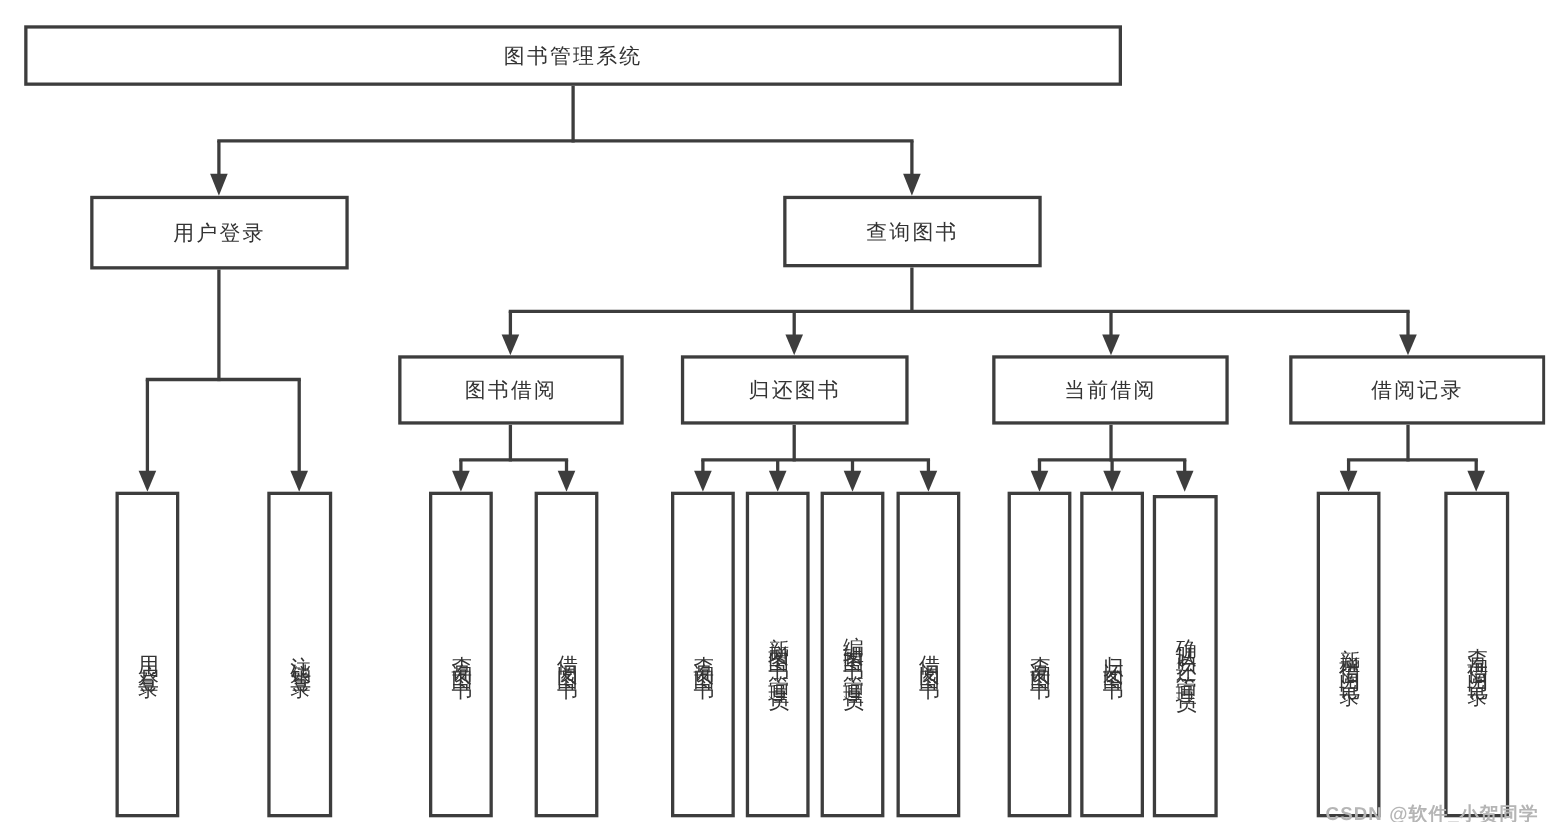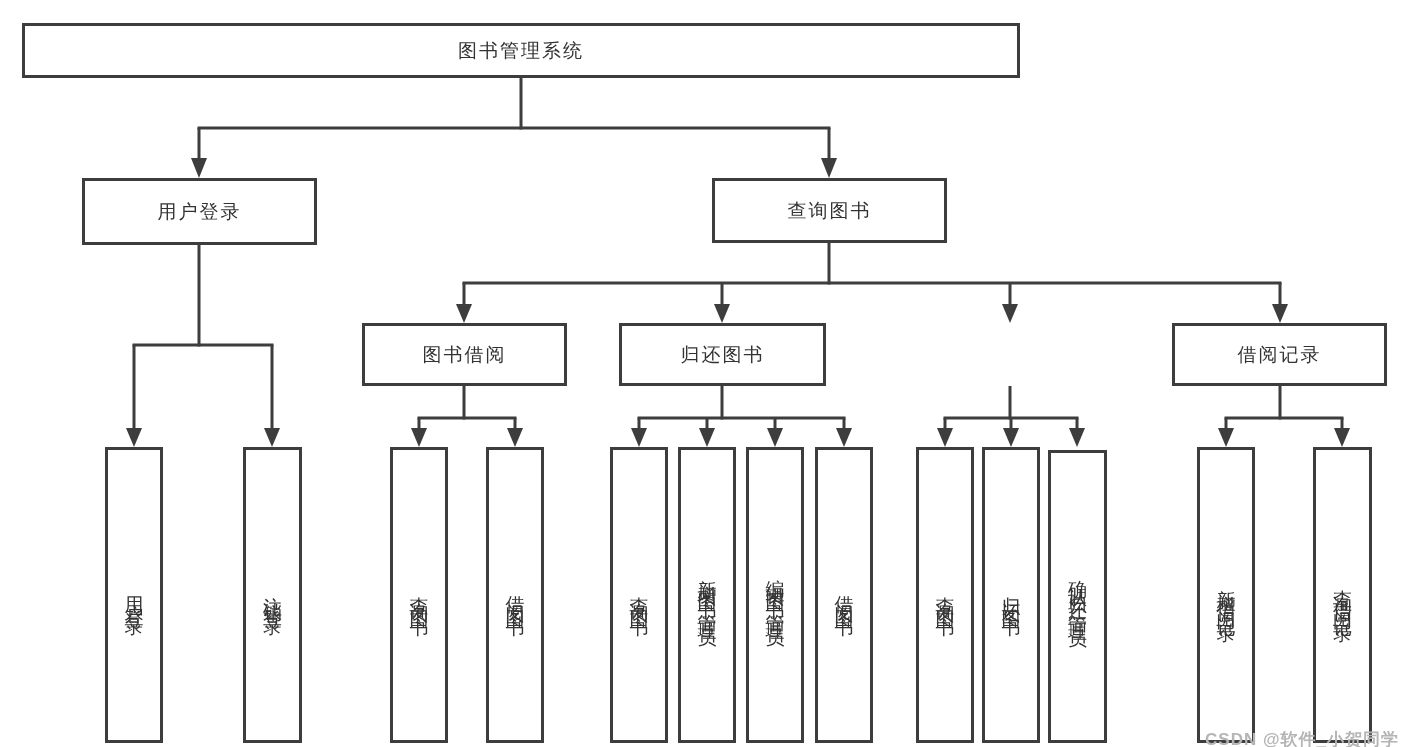--- a/index.html
+++ b/index.html
@@ -118,21 +118,22 @@
     </g>
   </svg>
 
   <div class="box h" style="left:22px;top:13px;width:998px;height:55px">图书管理系统</div>
 
   <div class="box h" style="left:82px;top:168px;width:235px;height:67px">用户登录</div>
   <div class="box h" style="left:712px;top:168px;width:235px;height:65px">查询图书</div>
 
   <div class="box h" style="left:362px;top:313px;width:205px;height:63px">图书借阅</div>
   <div class="box h" style="left:619px;top:313px;width:207px;height:63px">归还图书</div>
-  <div class="box h" style="left:1172px;top:313px;width:215px;height:63px">借阅记录</div>
+  <div class="box h" style="left:902px;top:313px;width:215px;height:63px">当前借阅</div>
+  <div class="box h" style="left:1172px;top:313px;width:233px;height:63px">借阅记录</div>
 
   <div class="box v" style="left:105px;top:437px;width:58px;height:296px">
     <span class="vtext">用户登录</span>
   </div>
   <div class="box v" style="left:243px;top:437px;width:59px;height:296px">
     <span class="vtext">注销登录</span>
   </div>
 
   <div class="box v" style="left:390px;top:437px;width:58px;height:296px">
     <span class="vtext">查询图书</span>

